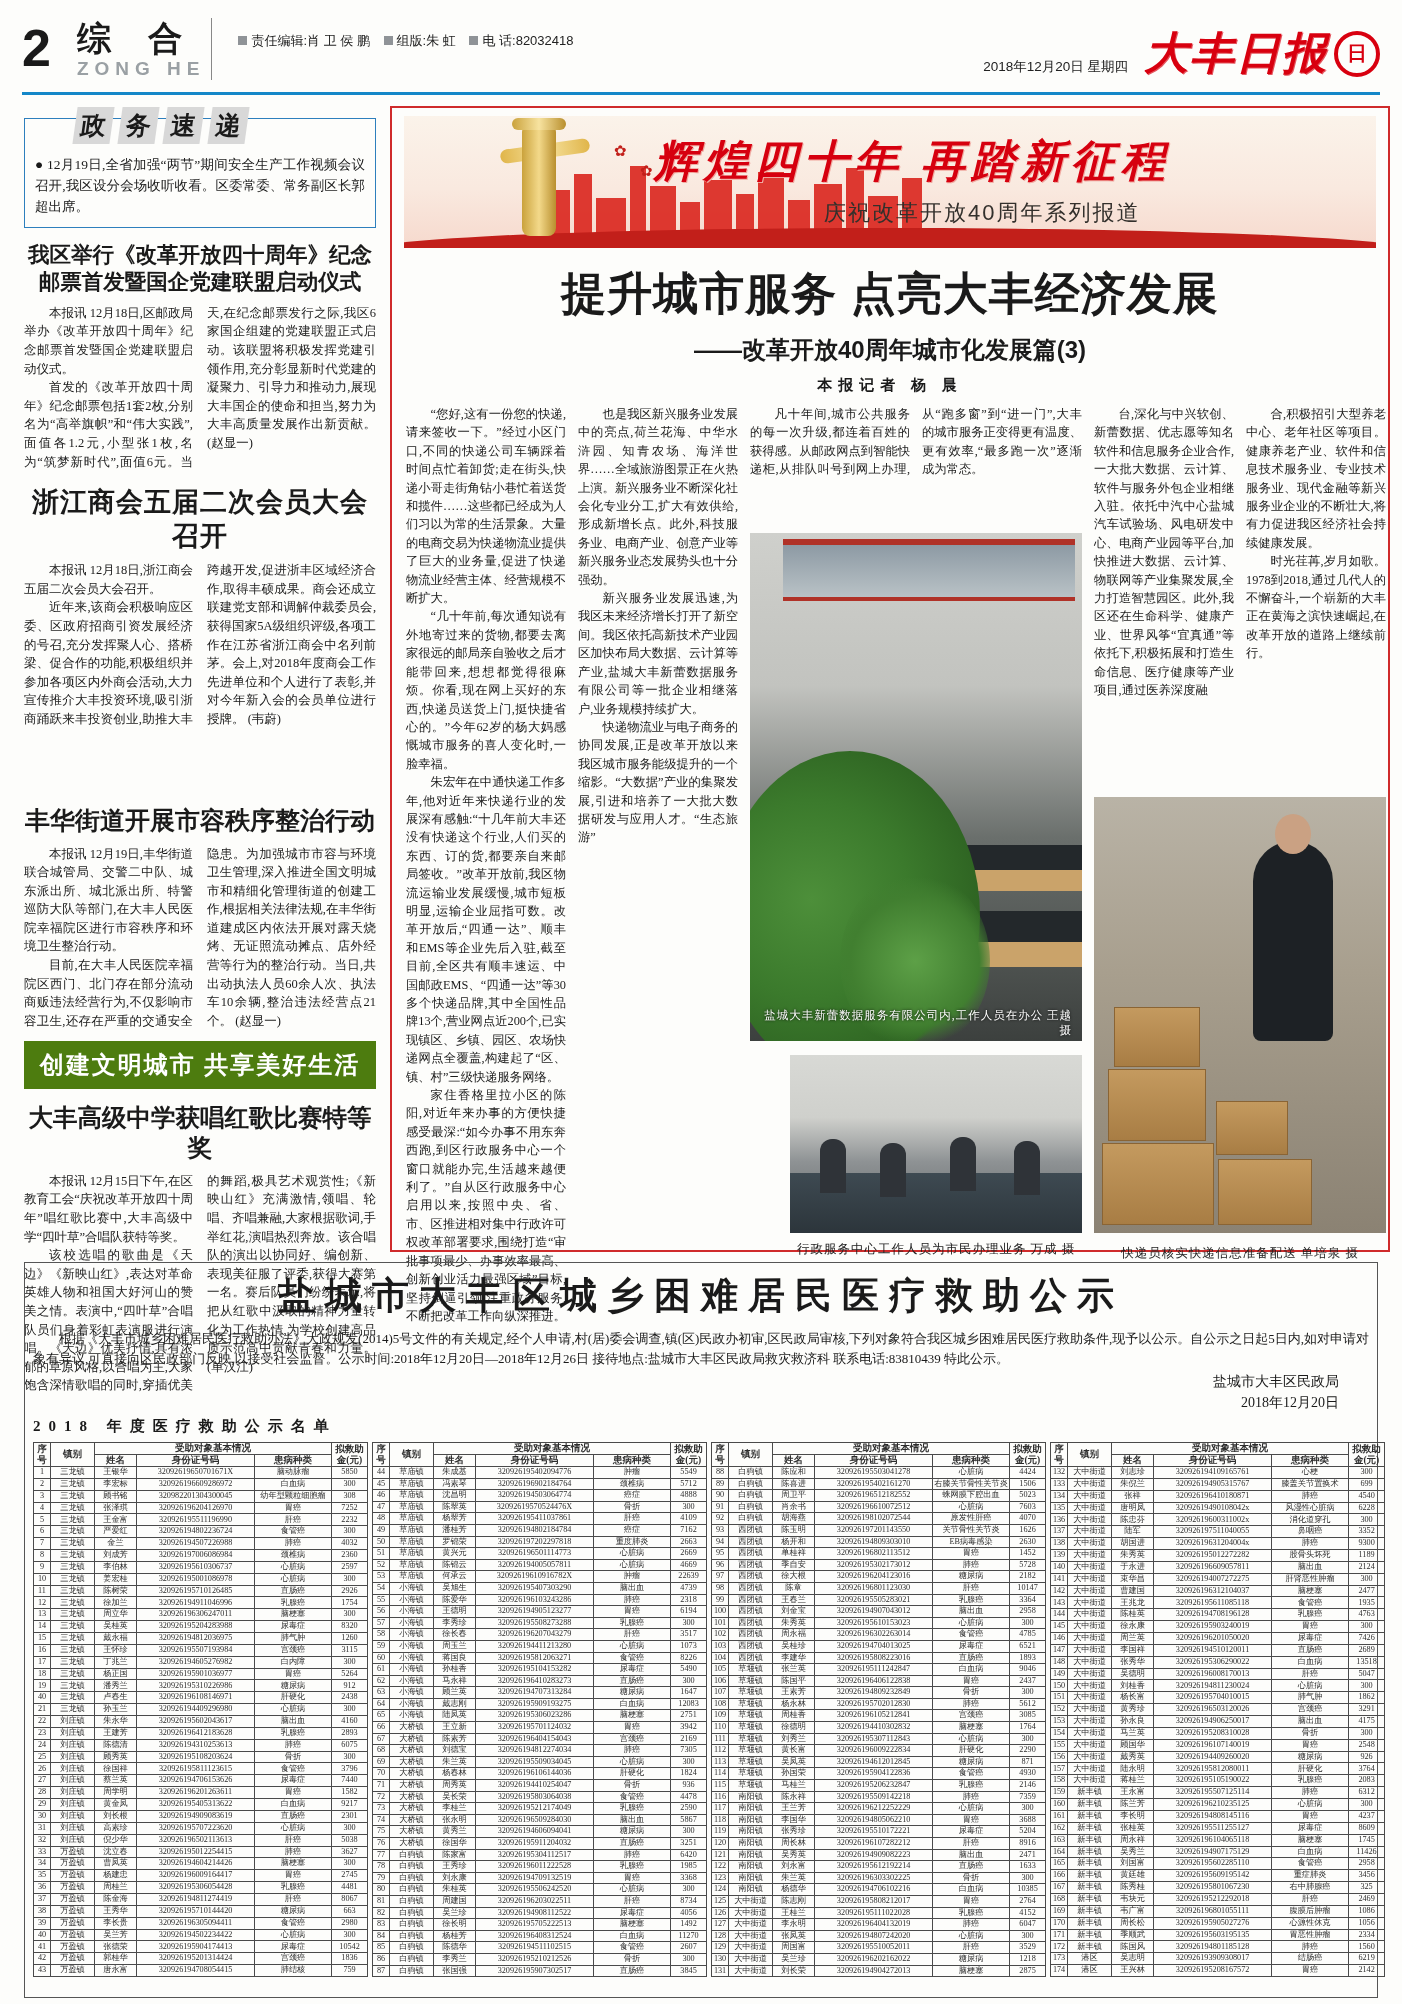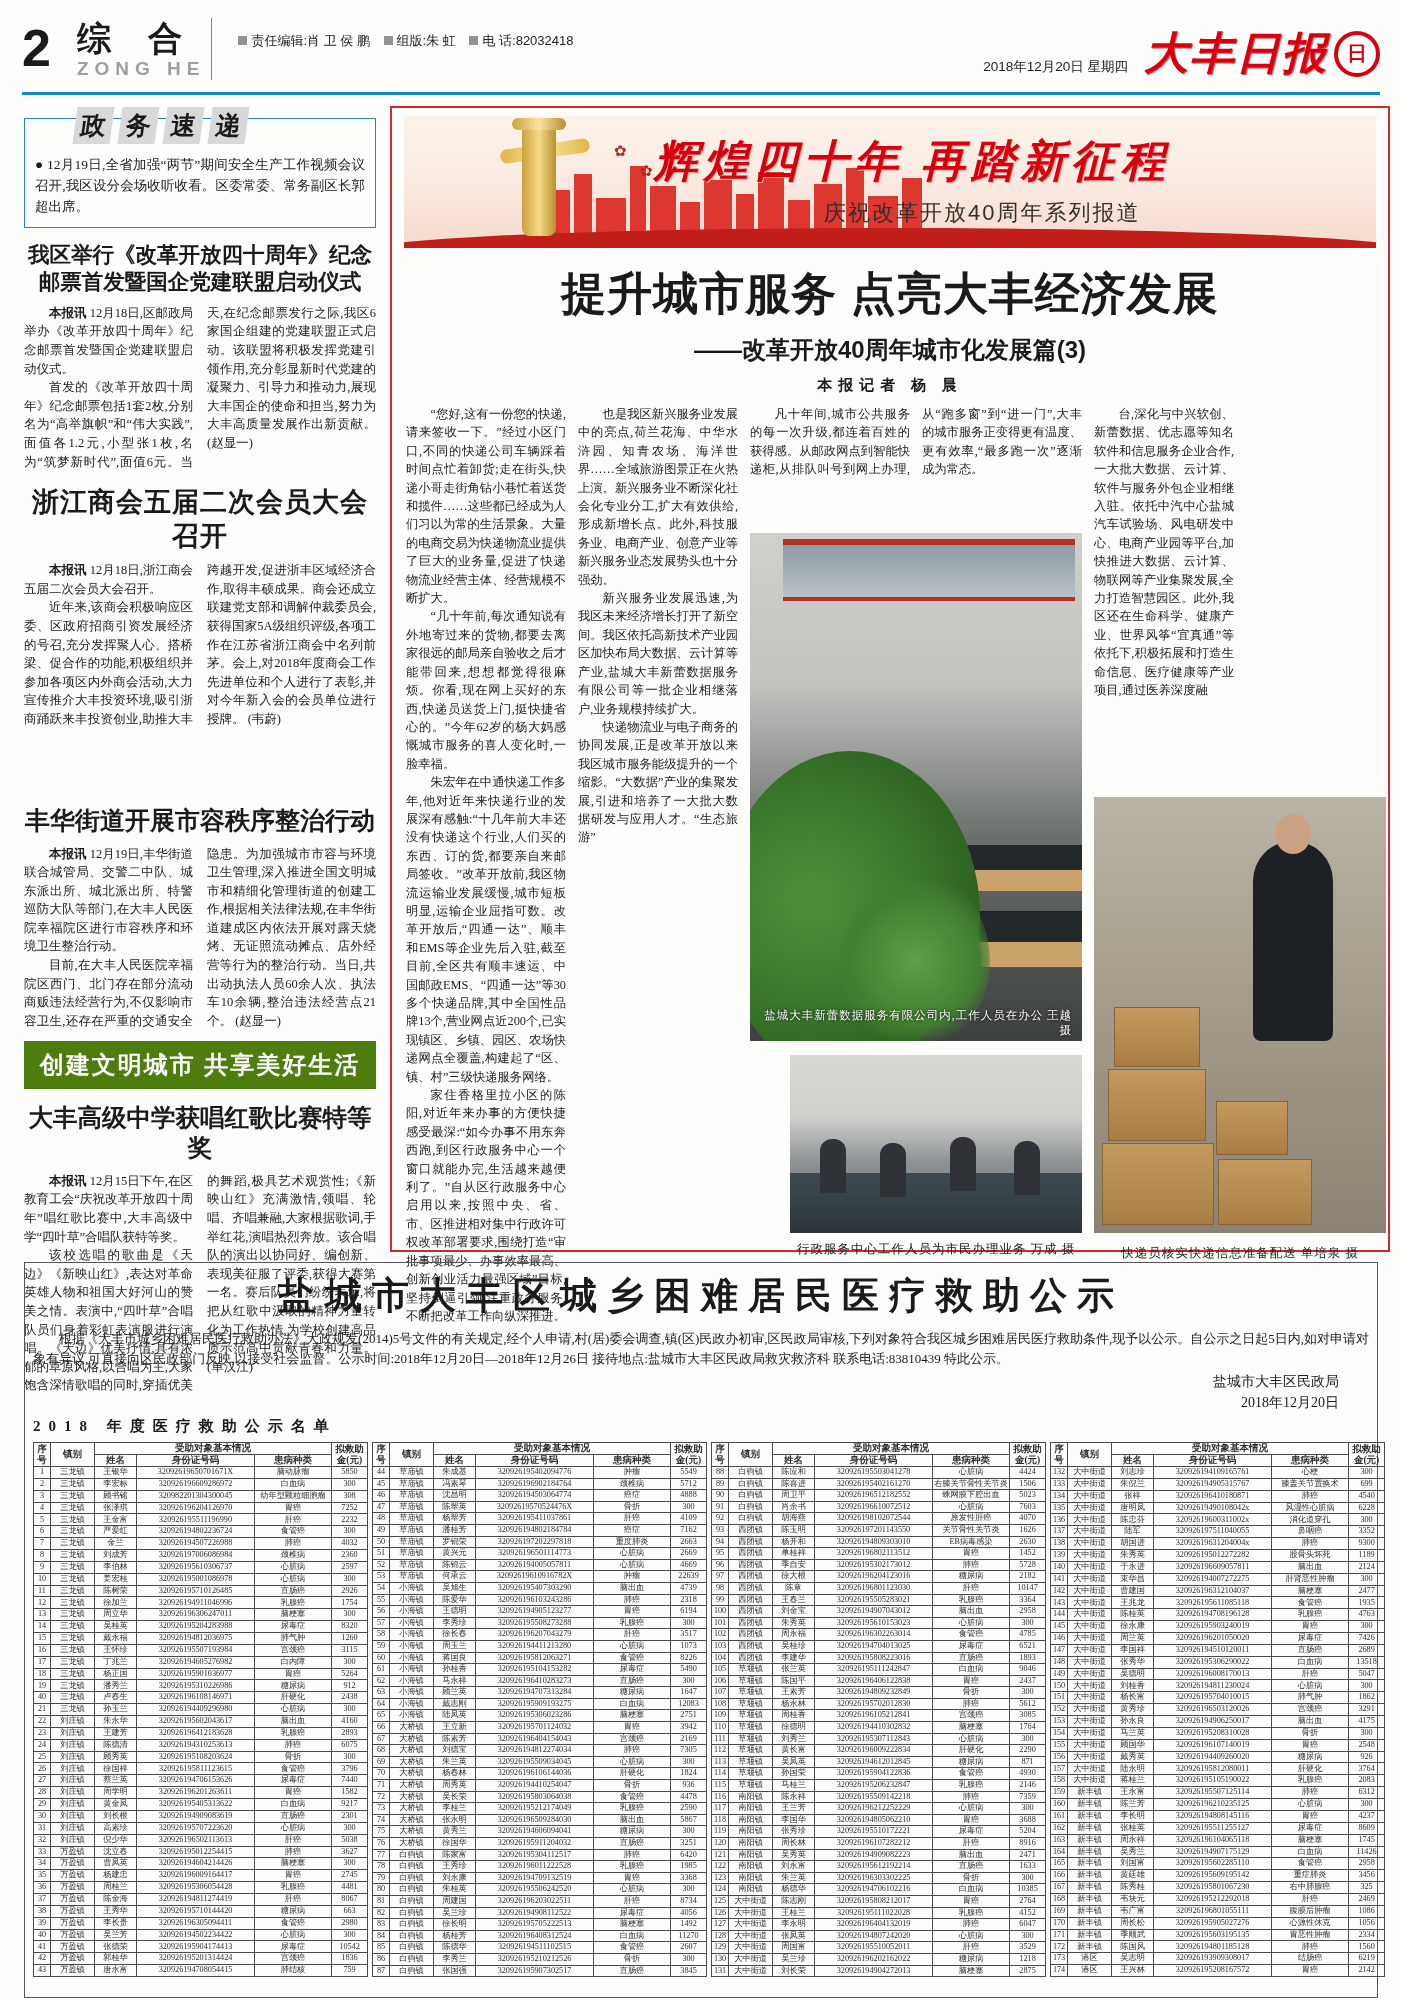--- a/index.html
+++ b/index.html
@@ -25,21 +25,21 @@
   .govtitle span{display:inline-block;background:#d8d8d8;transform:skewX(-8deg);padding:2px 6px;font-family:"Liberation Sans",sans-serif;font-weight:bold;font-size:25px;}
   .govbody{font-size:13.5px;line-height:21px;text-align:justify;margin-top:10px;}
   .art{margin-top:14px;}
   .art h2{font-family:"Liberation Sans",sans-serif;font-weight:bold;text-align:center;margin:6px 0 8px;line-height:1.25;}
   .t-a1{font-size:21.5px;}
   .t-a2{font-size:27px;letter-spacing:1px;}
   .t-a3{font-size:25px;}
   .t-a4{font-size:24.5px;}
   .artbody{font-size:12.5px;line-height:18.6px;text-align:justify;column-count:2;column-gap:14px;}
   .artbody p{margin:0;text-indent:2em;}
-  .lead{font-weight:bold;}
+  .lead{font-weight:normal;}
   .redband{background:#4d7c0f;color:#fff;font-family:"Liberation Sans",sans-serif;font-weight:bold;font-size:24px;text-align:center;letter-spacing:2px;padding:8px 0;margin:10px 0;}
   
   #mainbox{position:absolute;left:390px;top:106px;width:1000px;height:1146px;border:2px solid #cf2b2b;padding:6px 8px;box-sizing:border-box;}
   #fbanner{position:relative;height:132px;margin:2px 4px 0;background:linear-gradient(180deg,#fbf3ea 0%,#f9e9df 55%,#f6d9cd 100%);overflow:hidden;}
   .sky{position:absolute;bottom:14px;background:#d9251d;opacity:.9;}
   .ribbon{position:absolute;left:-40px;right:-40px;bottom:-26px;height:46px;border-radius:50%;background:#c21f1a;}
   .ribbon2{position:absolute;left:-40px;right:-40px;bottom:-32px;height:46px;border-radius:50%;background:#e8b13f;opacity:.8;}
   .pillar{position:absolute;left:118px;top:8px;width:34px;height:112px;background:linear-gradient(90deg,#caa23c,#f3d98a 50%,#b98f2e);border-radius:8px;}
   .pillarcap{position:absolute;left:108px;top:2px;width:54px;height:12px;background:linear-gradient(90deg,#caa23c,#f7e3a0,#b98f2e);border-radius:6px;}
   .pillarwing{position:absolute;left:96px;top:28px;width:90px;height:14px;background:linear-gradient(90deg,#e0b54a,#f7e3a0,#e0b54a);transform:rotate(-8deg);border-radius:7px;}
@@ -218,20 +218,24 @@
         <div class="person" style="left:30px;bottom:40px;"></div>
         <div class="person" style="left:90px;bottom:36px;"></div>
         <div class="person" style="left:160px;bottom:42px;"></div>
         <div class="person" style="left:224px;bottom:38px;"></div>
       </div>
       <div class="pcap" style="left:378px;top:836px;width:316px;">行政服务中心工作人员为市民办理业务  万成 摄</div>
 
       <div class="fcol" id="fcE">
           <p>台,深化与中兴软创、新蕾数据、优志愿等知名软件和信息服务企业合作,一大批大数据、云计算、软件与服务外包企业相继入驻。依托中汽中心盐城汽车试验场、风电研发中心、电商产业园等平台,加快推进大数据、云计算、物联网等产业集聚发展,全力打造智慧园区。此外,我区还在生命科学、健康产业、世界风筝“宜真通”等依托下,积极拓展和打造生命信息、医疗健康等产业项目,通过医养深度融</p>
         </div>
+      <div class="fcol" id="fcF">
+          <p>合,积极招引大型养老中心、老年社区等项目。健康养老产业、软件和信息技术服务业、专业技术服务业、现代金融等新兴服务业企业的不断壮大,将有力促进我区经济社会持续健康发展。</p>
+          <p>时光荏苒,岁月如歌。1978到2018,通过几代人的不懈奋斗,一个崭新的大丰正在黄海之滨快速崛起,在改革开放的道路上继续前行。</p>
+        </div>
 
       <div class="photo ph-courier" style="left:694px;top:392px;width:292px;height:436px;">
         <div class="box" style="left:8px;bottom:8px;width:110px;height:80px;"></div>
         <div class="box" style="left:14px;bottom:92px;width:96px;height:70px;"></div>
         <div class="box" style="left:124px;bottom:8px;width:92px;height:64px;"></div>
         <div class="box" style="left:20px;bottom:166px;width:84px;height:58px;"></div>
         <div class="box" style="left:122px;bottom:78px;width:70px;height:52px;"></div>
         <div class="man"></div>
         <div class="head"></div>
       </div>

